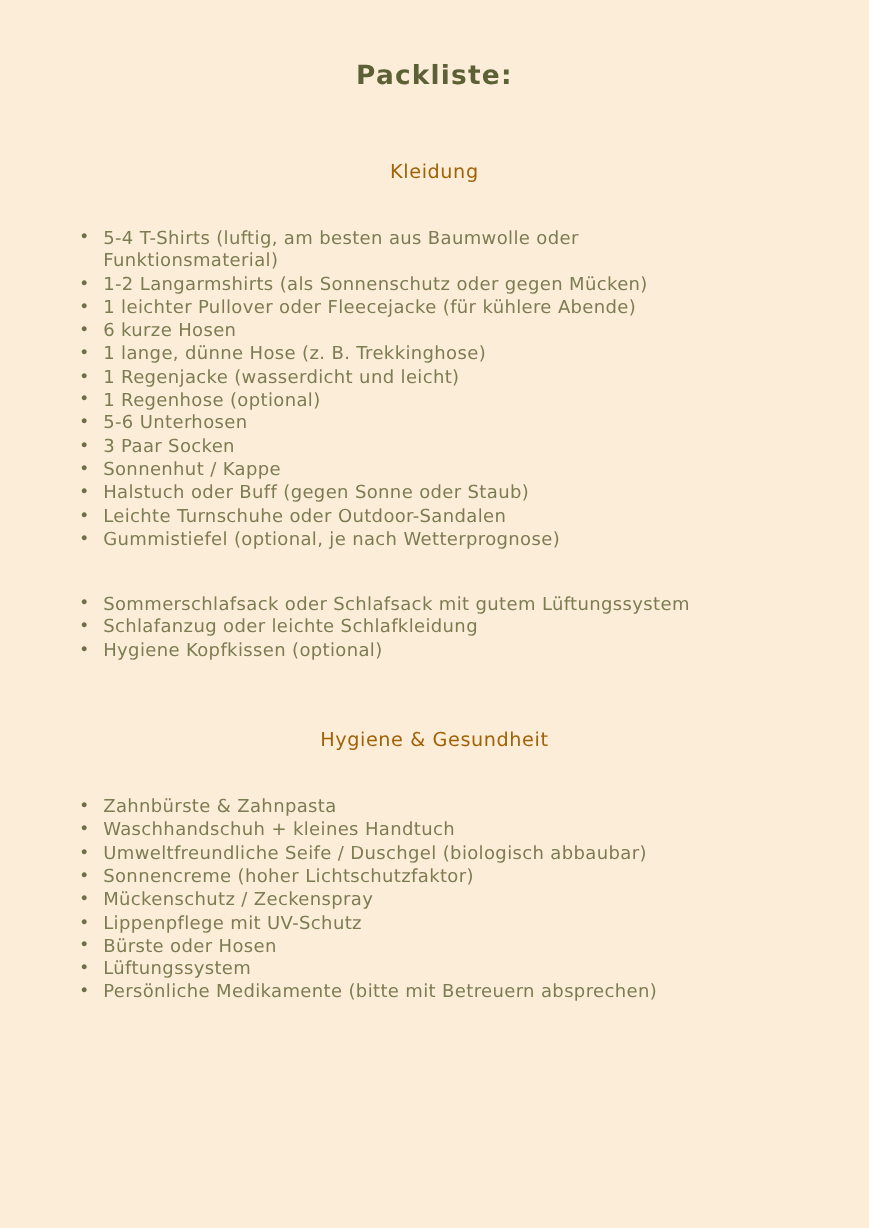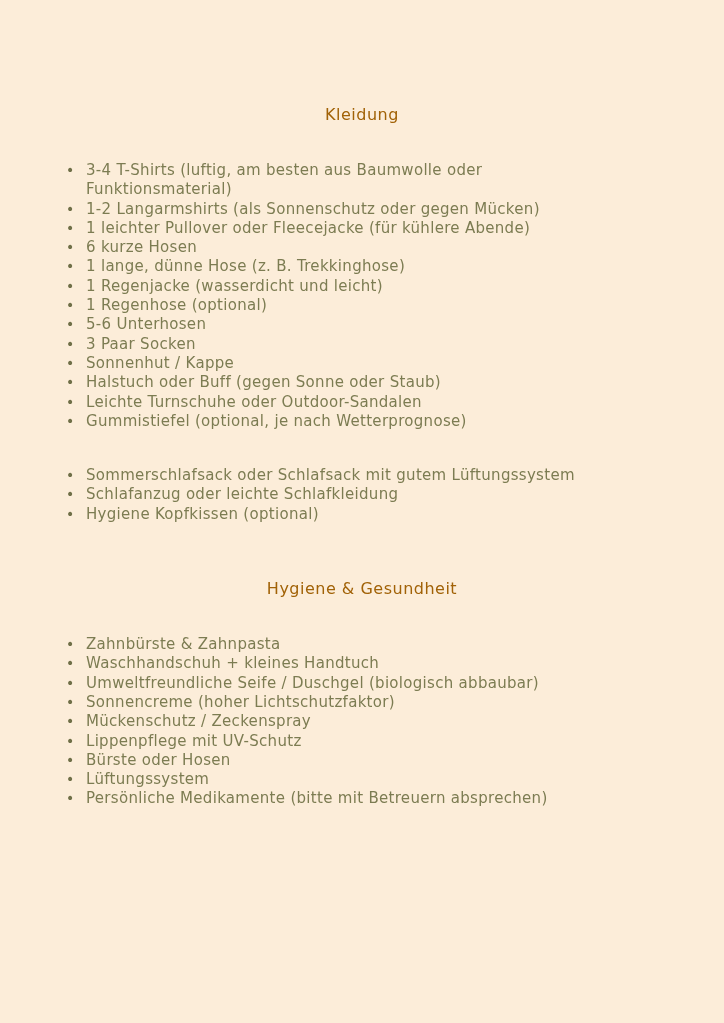--- a/index.html
+++ b/index.html
@@ -56,26 +56,27 @@
   }
   .item-text {
     flex: 1;
   }
 </style>
 </head>
 <body>
 
 <div class="doc">
 
+  <h1 class="doc-title">Packliste:</h1>
 
   <h2 class="section-heading">Kleidung</h2>
   <ul class="item-list">
     <li>
         <span class="bullet">•</span>
-        <span class="item-text">3-4 T-Shirts (luftig, am besten aus Baumwolle oder Funktionsmaterial)</span>
+        <span class="item-text">5-4 T-Shirts (luftig, am besten aus Baumwolle oder Funktionsmaterial)</span>
       </li>
     <li>
         <span class="bullet">•</span>
         <span class="item-text">1-2 Langarmshirts (als Sonnenschutz oder gegen Mücken)</span>
       </li>
     <li>
         <span class="bullet">•</span>
         <span class="item-text">1 leichter Pullover oder Fleecejacke (für kühlere Abende)</span>
       </li>
     <li>

